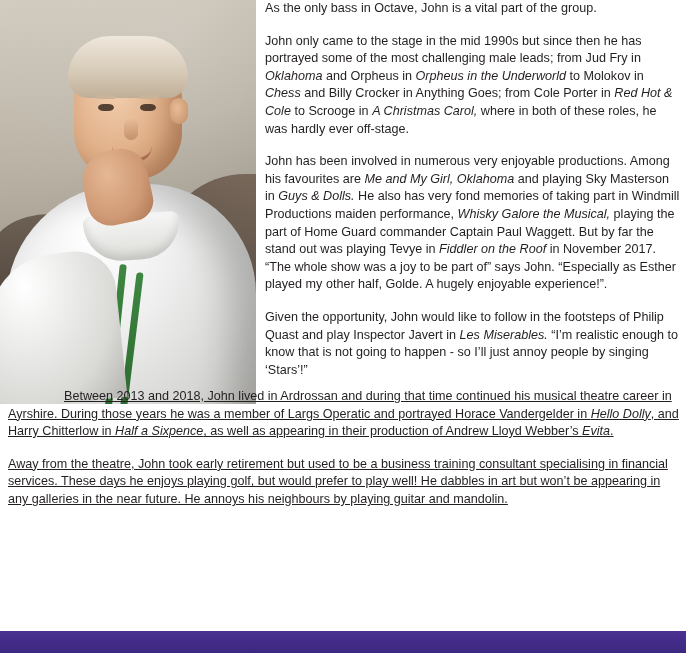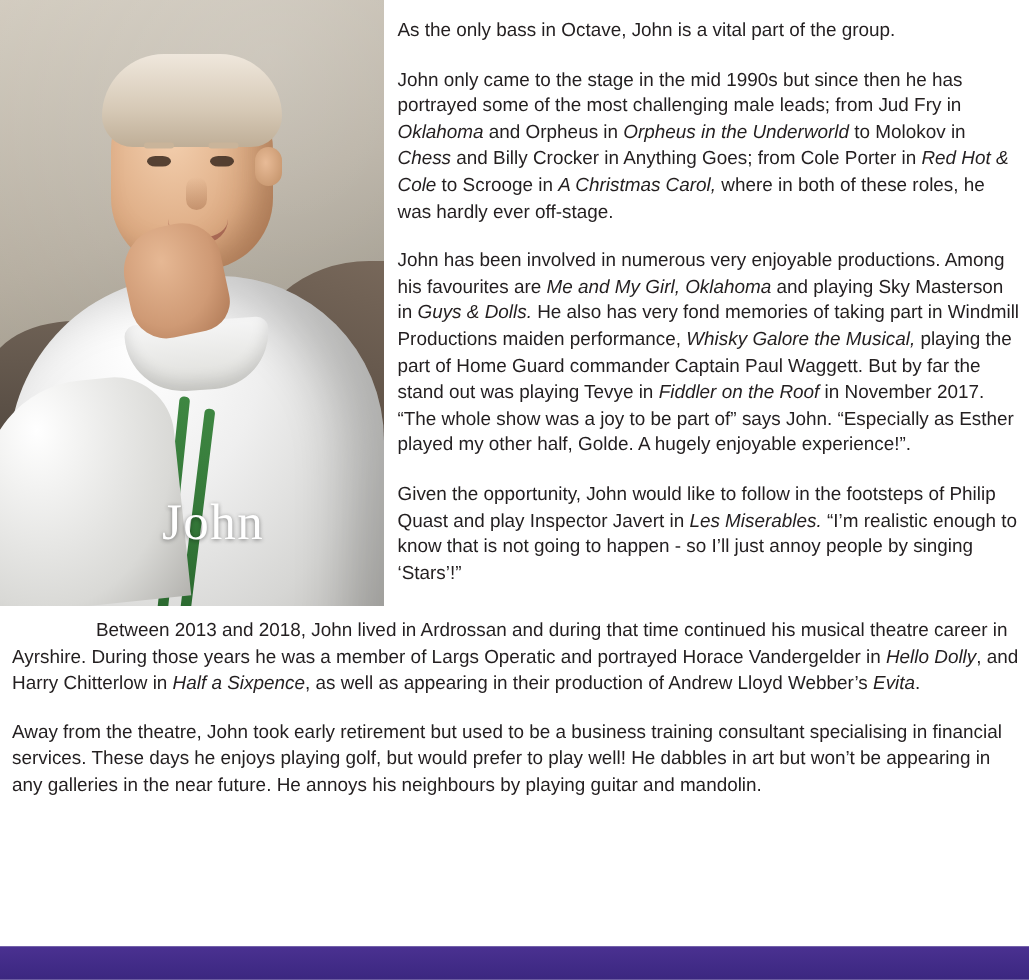--- a/index.html
+++ b/index.html
@@ -255,44 +255,43 @@
     <div class="photo-head"></div>
     <div class="photo-hair"></div>
     <div class="photo-ear"></div>
     <div class="photo-brow left"></div>
     <div class="photo-brow right"></div>
     <div class="photo-eye left"></div>
     <div class="photo-eye right"></div>
     <div class="photo-nose"></div>
     <div class="photo-mouth"></div>
     <div class="photo-hand"></div>
-    <div class="photo-caption">John</div>
   </div>
 
   <div class="text-col">
 
-    <p style="margin-top:12px;">
+    <p style="margin-top:0;">
       <span>As the only bass in Octave, John is a vital part of the group.</span>
     </p>
 
     <p>
       <span>John only came to the stage in the mid 1990s but since then he has portrayed some of the most challenging male leads; from Jud Fry in </span><em>Oklahoma</em><span> and Orpheus in </span><em>Orpheus in the Underworld</em><span>  to Molokov in </span><em>Chess</em><span> and Billy Crocker in Anything Goes; from Cole Porter in </span><em>Red Hot &amp; Cole</em><span> to Scrooge in </span><em>A Christmas Carol,</em><span> where in both of these roles, he was hardly ever off-stage.</span>
     </p>
 
     <p>
       <span>John has been involved in numerous very enjoyable productions. Among his favourites are </span><em>Me and My Girl, Oklahoma</em><span> and playing Sky Masterson in </span><em>Guys &amp; Dolls.</em><span> He also has very fond memories of taking part in Windmill Productions maiden performance, </span><em>Whisky Galore the Musical,</em><span> playing the part of Home Guard commander Captain Paul Waggett. But by far the stand out was playing Tevye in </span><em>Fiddler on the Roof</em><span> in November 2017. “The whole show was a joy to be part of” says John. “Especially as Esther played my other half, Golde. A hugely enjoyable experience!”.</span>
     </p>
 
     <p class="tight">
       <span>Given the opportunity, John would like to follow in the footsteps of Philip Quast and play Inspector Javert in </span><em>Les Miserables.</em><span>  “I’m realistic enough to know that is not going to happen -  so I’ll just annoy people by singing ‘Stars’!”</span>
     </p>
 
   </div>
 
-  <div class="full-col" style="top:412px;">
+  <div class="full-col" style="top:388px;text-decoration:underline;">
 
     <p class="indent">
       <span>Between 2013 and 2018, John lived in Ardrossan and during that time continued his musical theatre career in Ayrshire. During those years he was a member of Largs Operatic and portrayed Horace Vandergelder in </span><em>Hello Dolly</em><span>, and Harry Chitterlow in </span><em>Half a Sixpence</em><span>, as well as appearing in their production of Andrew Lloyd Webber’s </span><em>Evita</em><span>.</span>
     </p>
 
     <p>
       <span>Away from the theatre, John took early retirement but used to be a business training consultant specialising in financial services.  These days he enjoys playing golf, but would prefer to play well! He dabbles in art but won’t be appearing in any galleries in the near future. He annoys his neighbours by playing guitar and mandolin.</span>
     </p>
 
 

